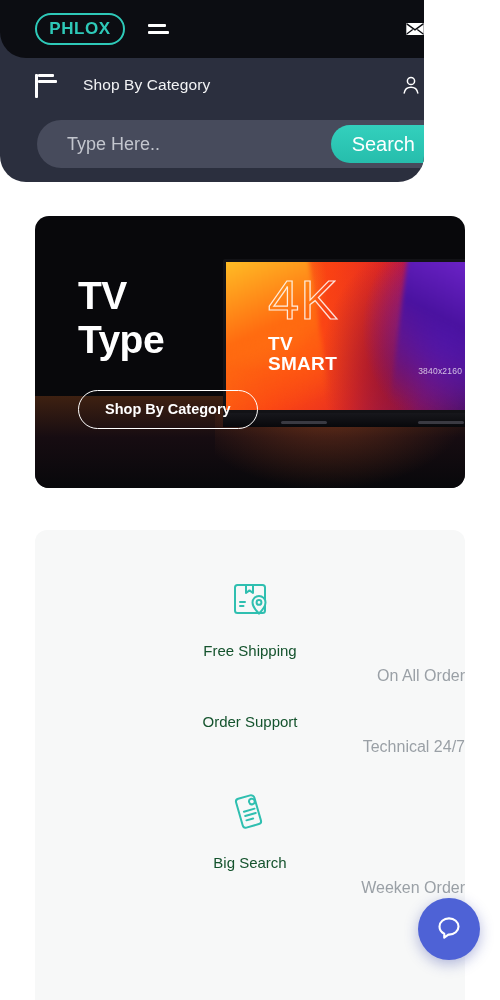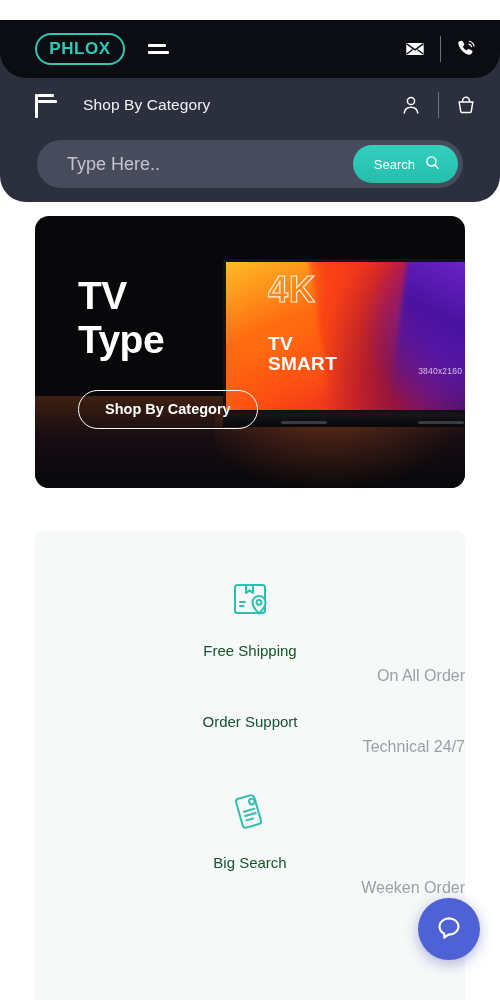--- a/index.html
+++ b/index.html
@@ -16,27 +16,26 @@
     position: relative;
     width: 500px;
     height: 1000px;
     background: #ffffff;
   }
 
   
   .header-wrap {
     position: absolute;
     top: 0; left: 0;
-    width: 500px;
+    width: 424px;
     height: 182px;
     background: #2b2f3e;
     border-bottom-left-radius: 26px;
     border-bottom-right-radius: 26px;
     overflow: hidden;
-    margin-top: 20px;
   }
 
   .topbar {
     position: absolute;
     top: 0; left: 0;
     width: 500px;
     height: 58px;
     background: #0c0d12;
     border-bottom-left-radius: 26px;
     border-bottom-right-radius: 26px;
@@ -156,21 +155,21 @@
     display: inline-flex;
     align-items: center;
     gap: 9px;
     height: 38px;
     padding: 0 17px 0 21px;
     border: none;
     border-radius: 19px;
     background: linear-gradient(180deg, #33d0bd 0%, #26bdac 100%);
     color: #ffffff;
     font-family: "Liberation Sans", sans-serif;
-    font-size: 13px;
+    font-size: 20px;
     cursor: pointer;
   }
 
   
   .hero {
     position: absolute;
     top: 216px; left: 35px;
     width: 430px;
     height: 272px;
     border-radius: 14px;
@@ -259,22 +258,22 @@
     width: 38%; height: 128%;
     background: linear-gradient(200deg, #7a2ad8 0%, #4a12a0 42%, rgba(40,10,70,0) 88%);
     transform: rotate(7deg);
     filter: blur(2px);
   }
   .tv-4k {
     position: absolute;
     top: 10px; left: 42px;
     z-index: 3;
     color: rgba(255,255,255,0.82);
-    font-size: 36px;
-    font-weight: bold;
+    font-size: 56px;
+    font-weight: normal;
     letter-spacing: 1px;
     line-height: 1;
     -webkit-text-stroke: 1.2px rgba(255,255,255,0.85);
     color: transparent;
   }
   .tv-smart {
     position: absolute;
     left: 42px; top: 72px;
     z-index: 3;
     color: #ffffff;

